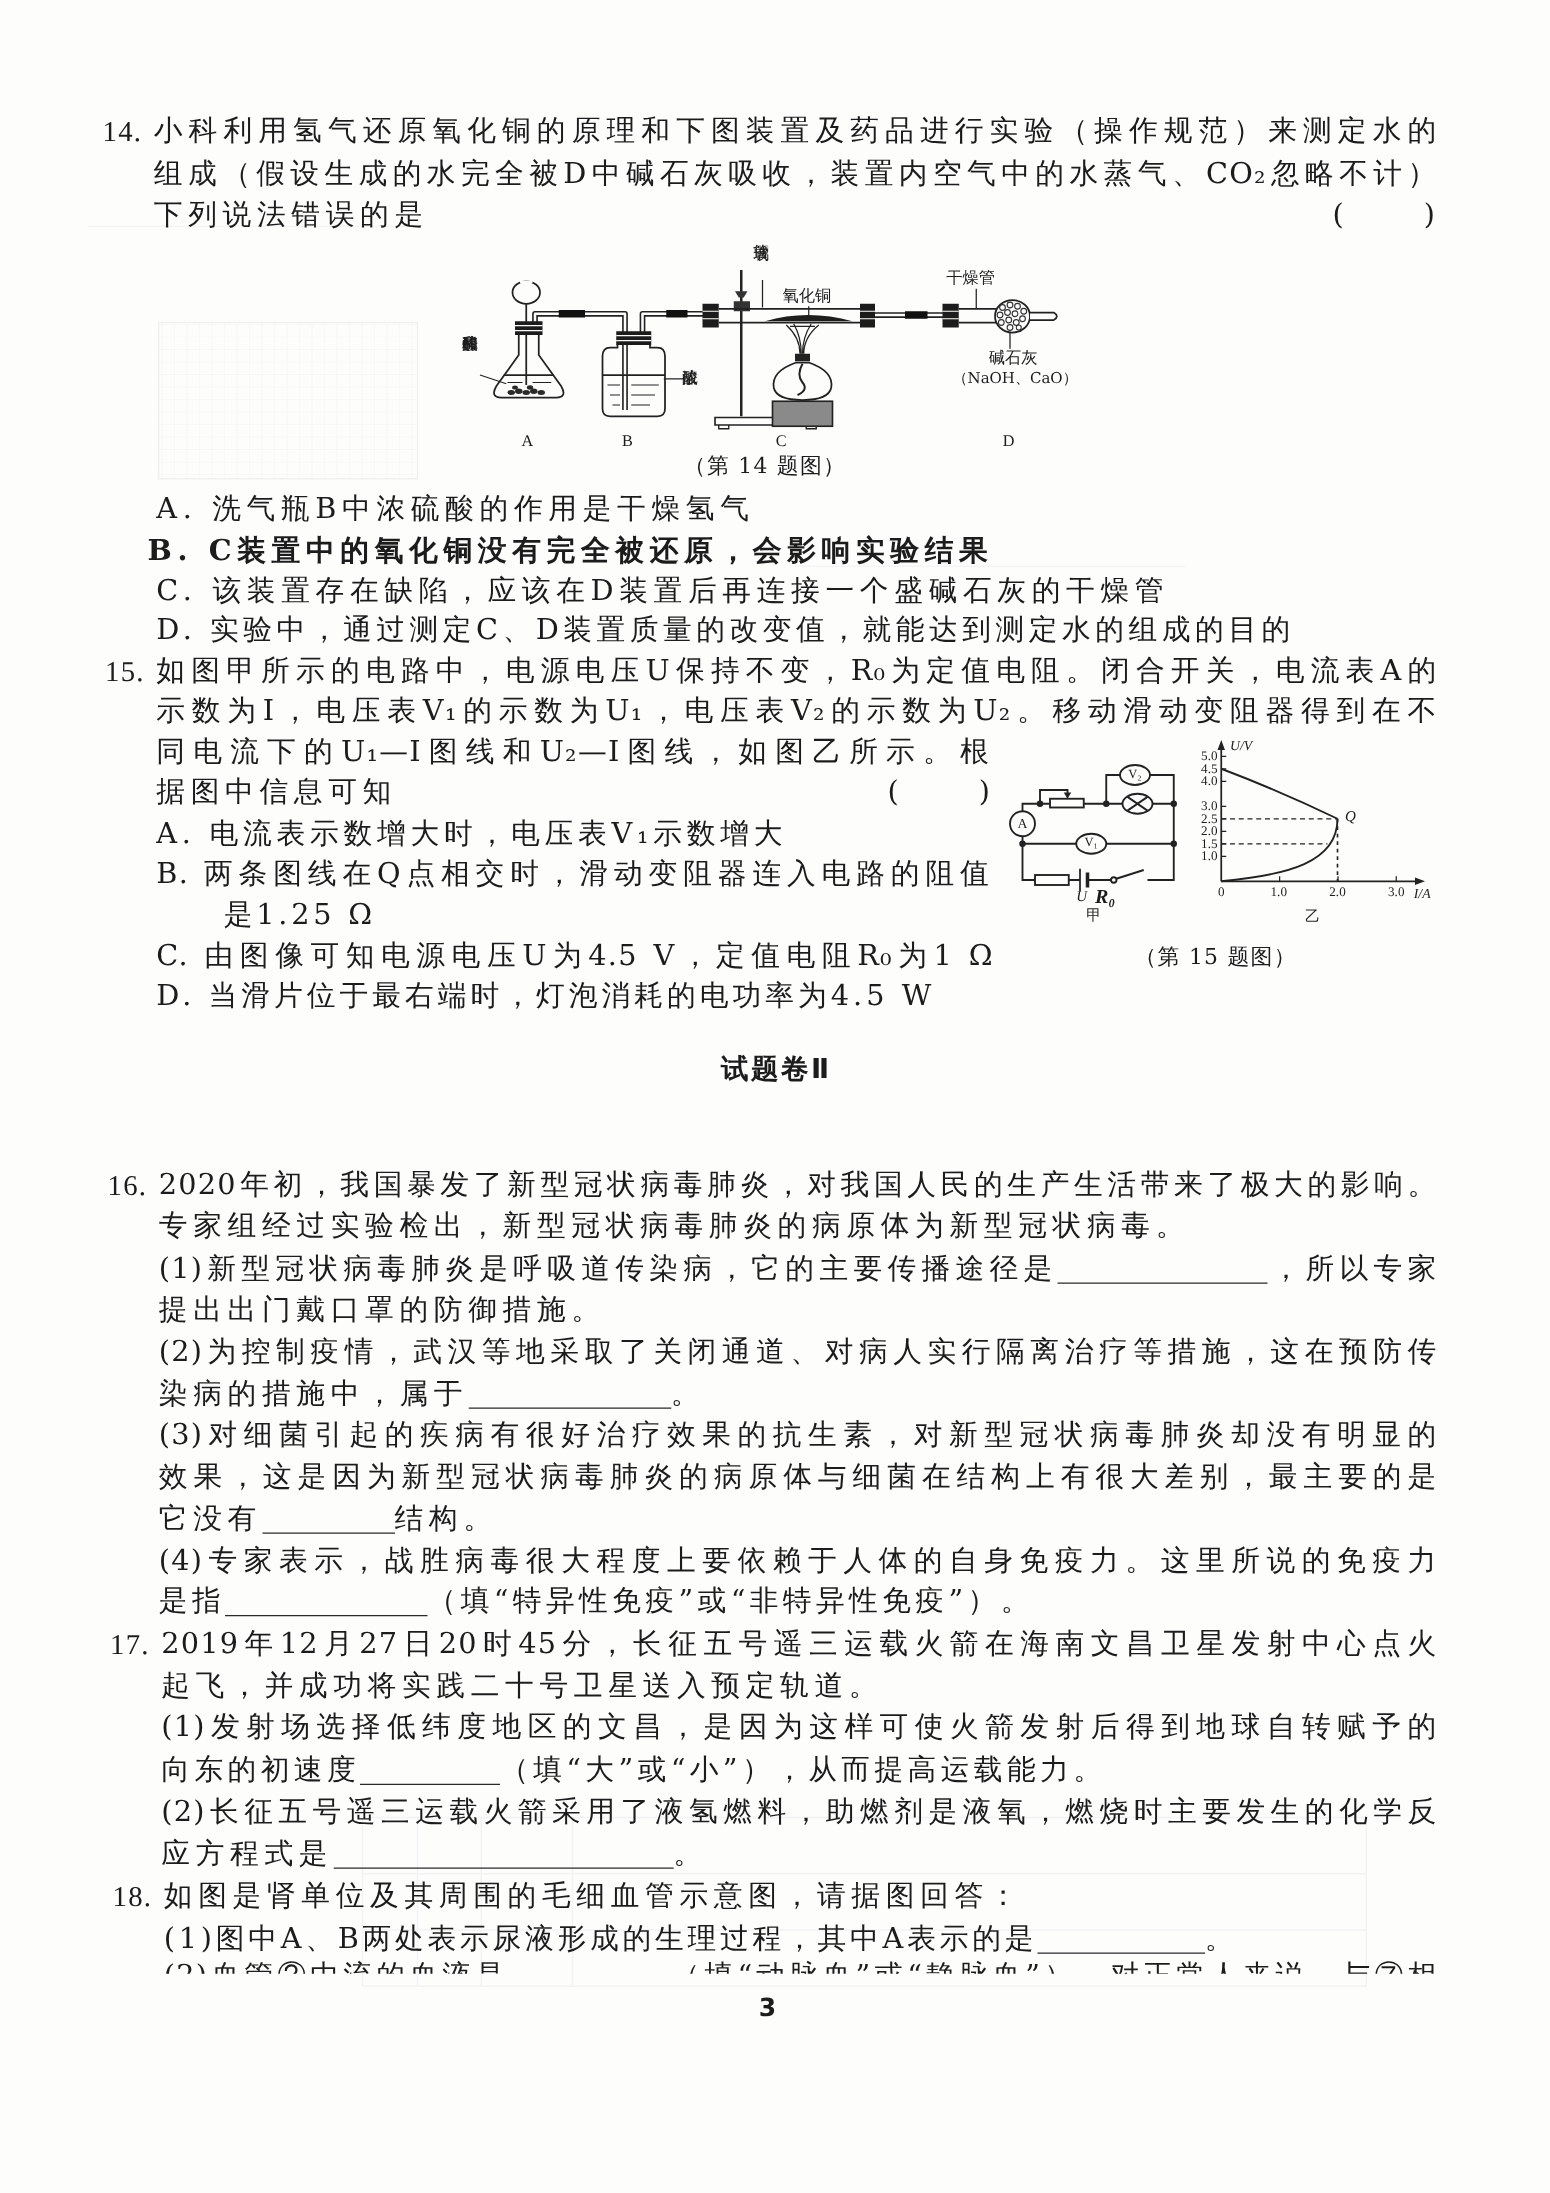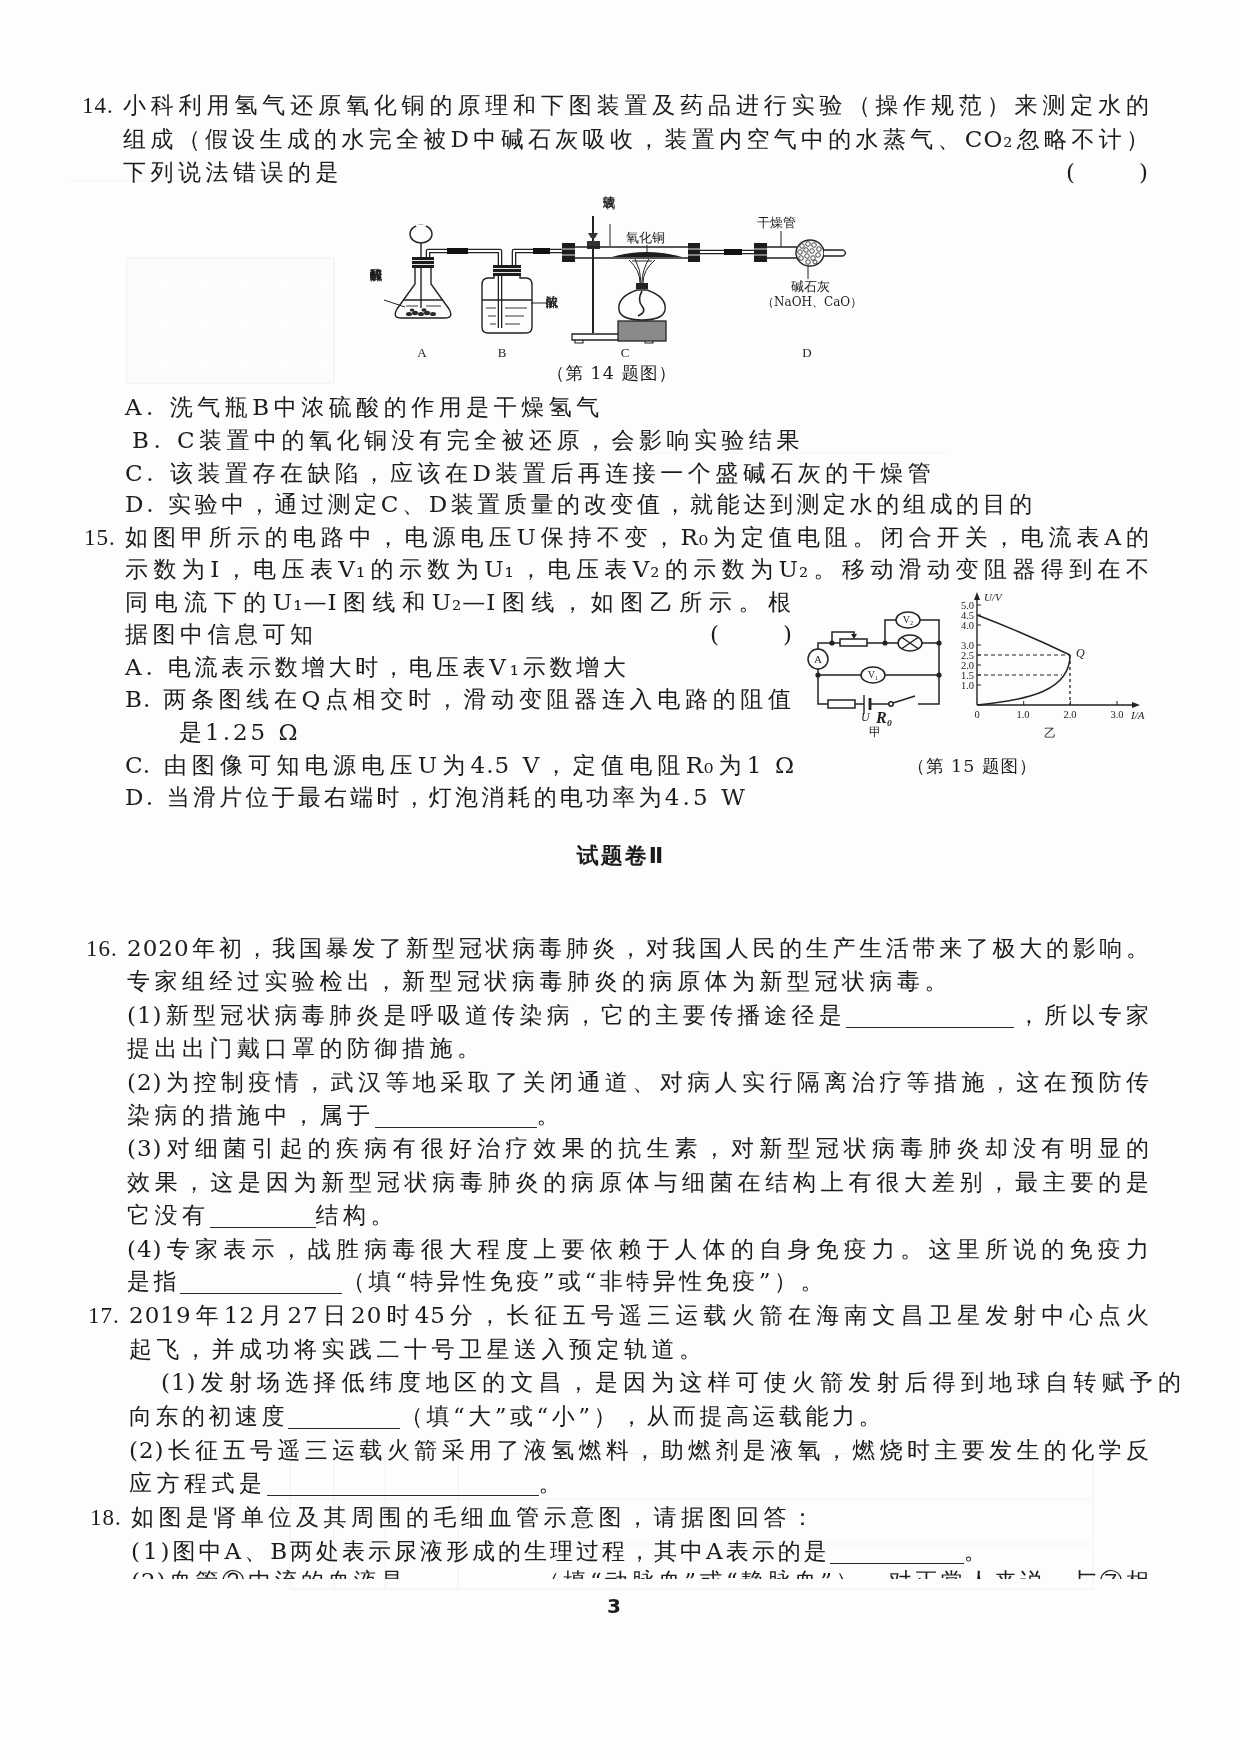--- a/index.html
+++ b/index.html
@@ -145,21 +145,21 @@
     <div class="lbl" style="left:757px;top:216px;">干燥管</div>
     <div class="lbl" style="left:791px;top:280px;">碱石灰</div>
     <div class="lbl" style="left:762px;top:295px;font-size:12px;">（NaOH、CaO）</div>
     <div class="unit" style="left:412px;top:346px;">A</div>
     <div class="unit" style="left:492px;top:346px;">B</div>
     <div class="unit" style="left:615px;top:346px;">C</div>
     <div class="unit" style="left:797px;top:346px;">D</div>
     <div class="cap" style="left:532px;top:362px;width:160px;">（第 14 题图）</div>
 
     <div class="ln" style="left:125px;top:391px;">A. 洗气瓶B中浓硫酸的作用是干燥氢气</div>
-    <div class="ln" style="left:132px;top:424px;">B. C装置中的氧化铜没有完全被还原，会影响实验结果</div>
+    <div class="ln" style="left:118px;top:424px;font-weight:bold;">B. C装置中的氧化铜没有完全被还原，会影响实验结果</div>
     <div class="ln" style="left:125px;top:457px;">C. 该装置存在缺陷，应该在D装置后再连接一个盛碱石灰的干燥管</div>
     <div class="ln" style="left:125px;top:488px;letter-spacing:3.6px;">D. 实验中，通过测定C、D装置质量的改变值，就能达到测定水的组成的目的</div>
   </div>
 
   <div>
     <div class="num" style="left:84px;top:521px;">15.</div>
     <div class="ln j" style="left:125px;top:521px;width:1025px;">如图甲所示的电路中，电源电压U保持不变，R₀为定值电阻。闭合开关，电流表A的</div>
     <div class="ln j" style="left:125px;top:553px;width:1025px;">示数为I，电压表V₁的示数为U₁，电压表V₂的示数为U₂。移动滑动变阻器得到在不</div>
     <div class="ln j" style="left:125px;top:586px;width:667px;">同电流下的U₁—I图线和U₂—I图线，如图乙所示。根</div>
     <div class="ln" style="left:125px;top:618px;">据图中信息可知</div>
@@ -249,21 +249,21 @@
     <div class="ln j" style="left:127px;top:1166px;width:1023px;">效果，这是因为新型冠状病毒肺炎的病原体与细菌在结构上有很大差别，最主要的是</div>
     <div class="ln" style="left:127px;top:1199px;text-align:center;"><span>它没有</span><span class="blank" style="width:106px;"></span><span>结构。</span></div>
     <div class="ln j" style="left:127px;top:1233px;width:1023px;">(4)专家表示，战胜病毒很大程度上要依赖于人体的自身免疫力。这里所说的免疫力</div>
     <div class="ln" style="left:127px;top:1265px;letter-spacing:3.5px;"><span>是指</span><span class="blank" style="width:162px;"></span><span>（填“特异性免疫”或“非特异性免疫”）。</span></div>
   </div>
 
   <div>
     <div class="num" style="left:88px;top:1299px;">17.</div>
     <div class="ln j" style="left:129px;top:1299px;width:1021px;">2019年12月27日20时45分，长征五号遥三运载火箭在海南文昌卫星发射中心点火</div>
     <div class="ln" style="left:129px;top:1333px;">起飞，并成功将实践二十号卫星送入预定轨道。</div>
-    <div class="ln j" style="left:129px;top:1366px;width:1021px;margin-left:32px;">(1)发射场选择低纬度地区的文昌，是因为这样可使火箭发射后得到地球自转赋予的</div>
+    <div class="ln j" style="left:129px;top:1366px;width:1021px;">(1)发射场选择低纬度地区的文昌，是因为这样可使火箭发射后得到地球自转赋予的</div>
     <div class="ln" style="left:129px;top:1400px;letter-spacing:3.5px;"><span>向东的初速度</span><span class="blank" style="width:112px;"></span><span>（填“大”或“小”），从而提高运载能力。</span></div>
     <div class="ln j" style="left:129px;top:1434px;width:1021px;">(2)长征五号遥三运载火箭采用了液氢燃料，助燃剂是液氧，燃烧时主要发生的化学反</div>
     <div class="ln" style="left:129px;top:1467px;"><span>应方程式是</span><span class="blank" style="width:272px;"></span><span>。</span></div>
   </div>
 
   <div>
     <div class="num" style="left:90px;top:1501px;">18.</div>
     <div class="ln" style="left:131px;top:1501px;">如图是肾单位及其周围的毛细血管示意图，请据图回答：</div>
     <div class="ln" style="left:131px;top:1535px;letter-spacing:3px;"><span>(1)图中A、B两处表示尿液形成的生理过程，其中A表示的是</span><span class="blank" style="width:134px;"></span><span>。</span></div>
     <div class="cut">

